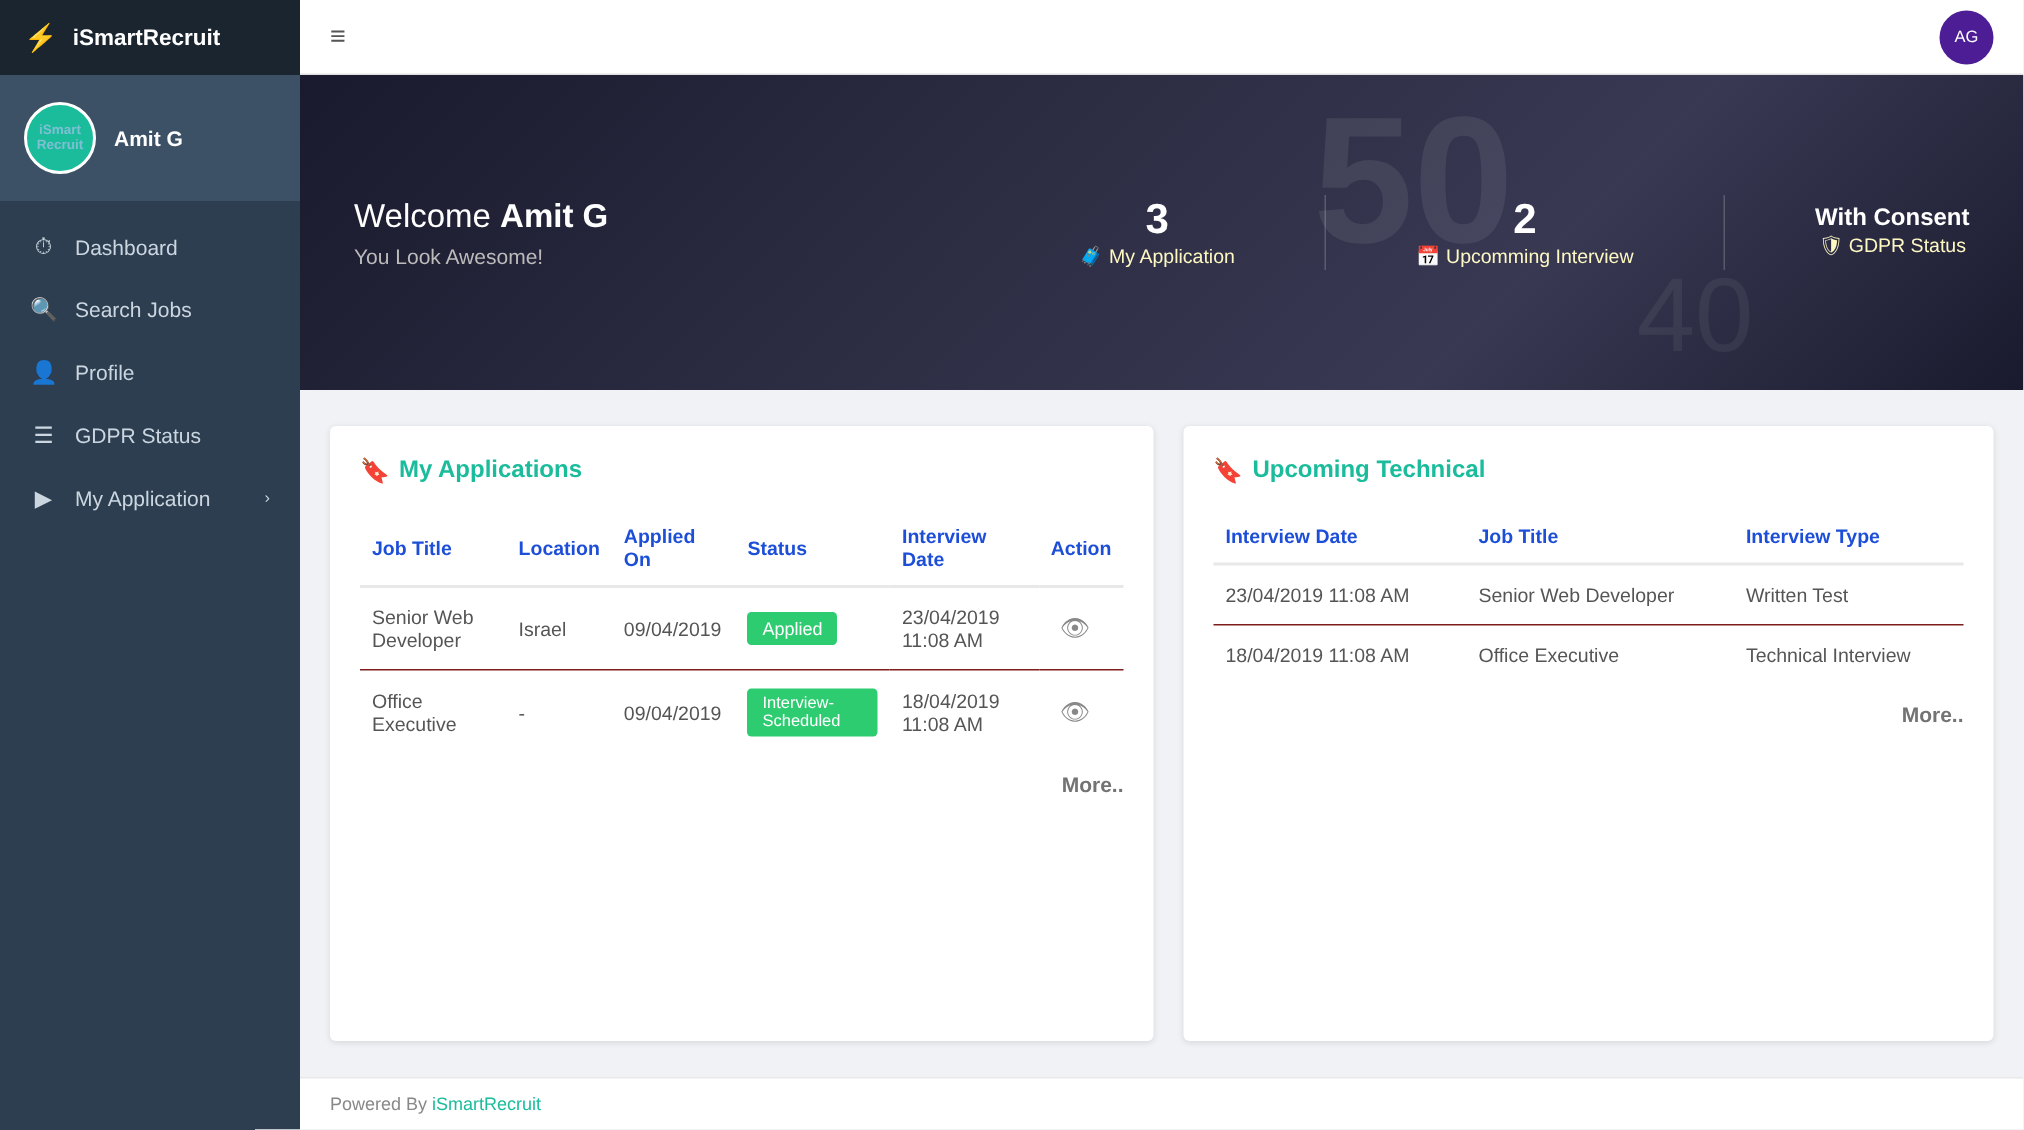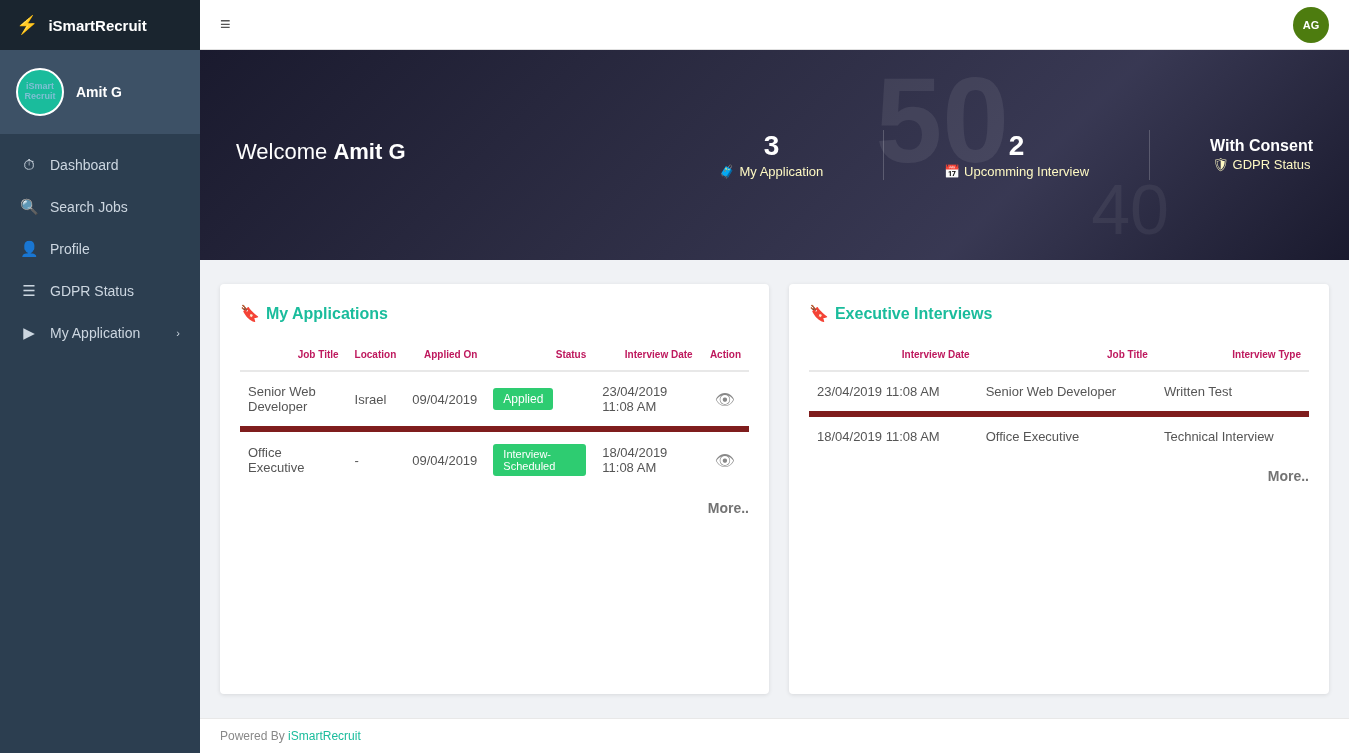--- a/index.html
+++ b/index.html
@@ -93,27 +93,27 @@
       position: sticky;
       top: 0;
       z-index: 10;
     }
     .hamburger { font-size: 18px; color: #555; cursor: pointer; }
     .topbar-right { display: flex; align-items: center; gap: 12px; }
     .topbar-avatar {
       width: 36px;
       height: 36px;
       border-radius: 50%;
-      background: #4d7c0f;
+      background: #4c1d95;
       display: flex;
       align-items: center;
       justify-content: center;
       color: #fff;
       font-size: 11px;
-      font-weight: bold;
+      font-weight: normal;
       cursor: pointer;
     }
 
     
     .banner {
       background: #1a1a2e;
       position: relative;
       padding: 28px 36px;
       color: #fff;
       display: flex;
@@ -194,22 +194,22 @@
       margin-bottom: 16px;
       display: flex;
       align-items: center;
       gap: 6px;
     }
     .bookmark-icon { color: #1abc9c; }
 
     
     table { width: 100%; border-collapse: collapse; font-size: 13px; }
     thead tr { border-bottom: 2px solid #e8e8e8; }
-    th { text-align: right; padding: 10px 8px; color: #be185d; font-weight: 600; font-size: 10px; }
-    td { padding: 12px 8px; color: #555; border-bottom: 6px solid #7f1d1d; vertical-align: middle; }
+    th { text-align: left; padding: 10px 8px; color: #1d4ed8; font-weight: 600; font-size: 13px; }
+    td { padding: 12px 8px; color: #555; border-bottom: 1px solid #7f1d1d; vertical-align: middle; }
     tbody tr:last-child td { border-bottom: none; }
 
     .badge {
       display: inline-block;
       padding: 4px 10px;
       border-radius: 3px;
       color: #fff;
       font-size: 12px;
       font-weight: 500;
     }
@@ -301,20 +301,21 @@
   <div class="banner">
     <div class="banner-bg"></div>
     <div class="banner-overlay-shapes">
       <span class="shape-50">50</span>
       <span class="shape-40">40</span>
     </div>
     <div class="banner-content">
       <div class="welcome-text">
         <span>Welcome </span><strong>Amit G</strong>
       </div>
+      <div class="welcome-sub">You Look Awesome!</div>
     </div>
     <div class="banner-stats">
       <div class="stat-item">
         <span class="stat-number">3</span>
         <span class="stat-label">
           <span>🧳</span>
           <span>My Application</span>
         </span>
       </div>
       <div class="stat-divider"></div>
@@ -372,21 +373,21 @@
             <td><button class="eye-btn">👁</button></td>
           </tr>
         </tbody>
       </table>
       <a class="more-link">More..</a>
     </div>
 
     <div class="card card-right">
       <div class="card-title">
         <span class="bookmark-icon">🔖</span>
-        <span>Executive Interviews</span>
+        <span>Upcoming Technical</span>
       </div>
       <table>
         <thead>
           <tr>
             <th>Interview Date</th>
             <th>Job Title</th>
             <th>Interview Type</th>
           </tr>
         </thead>
         <tbody>

